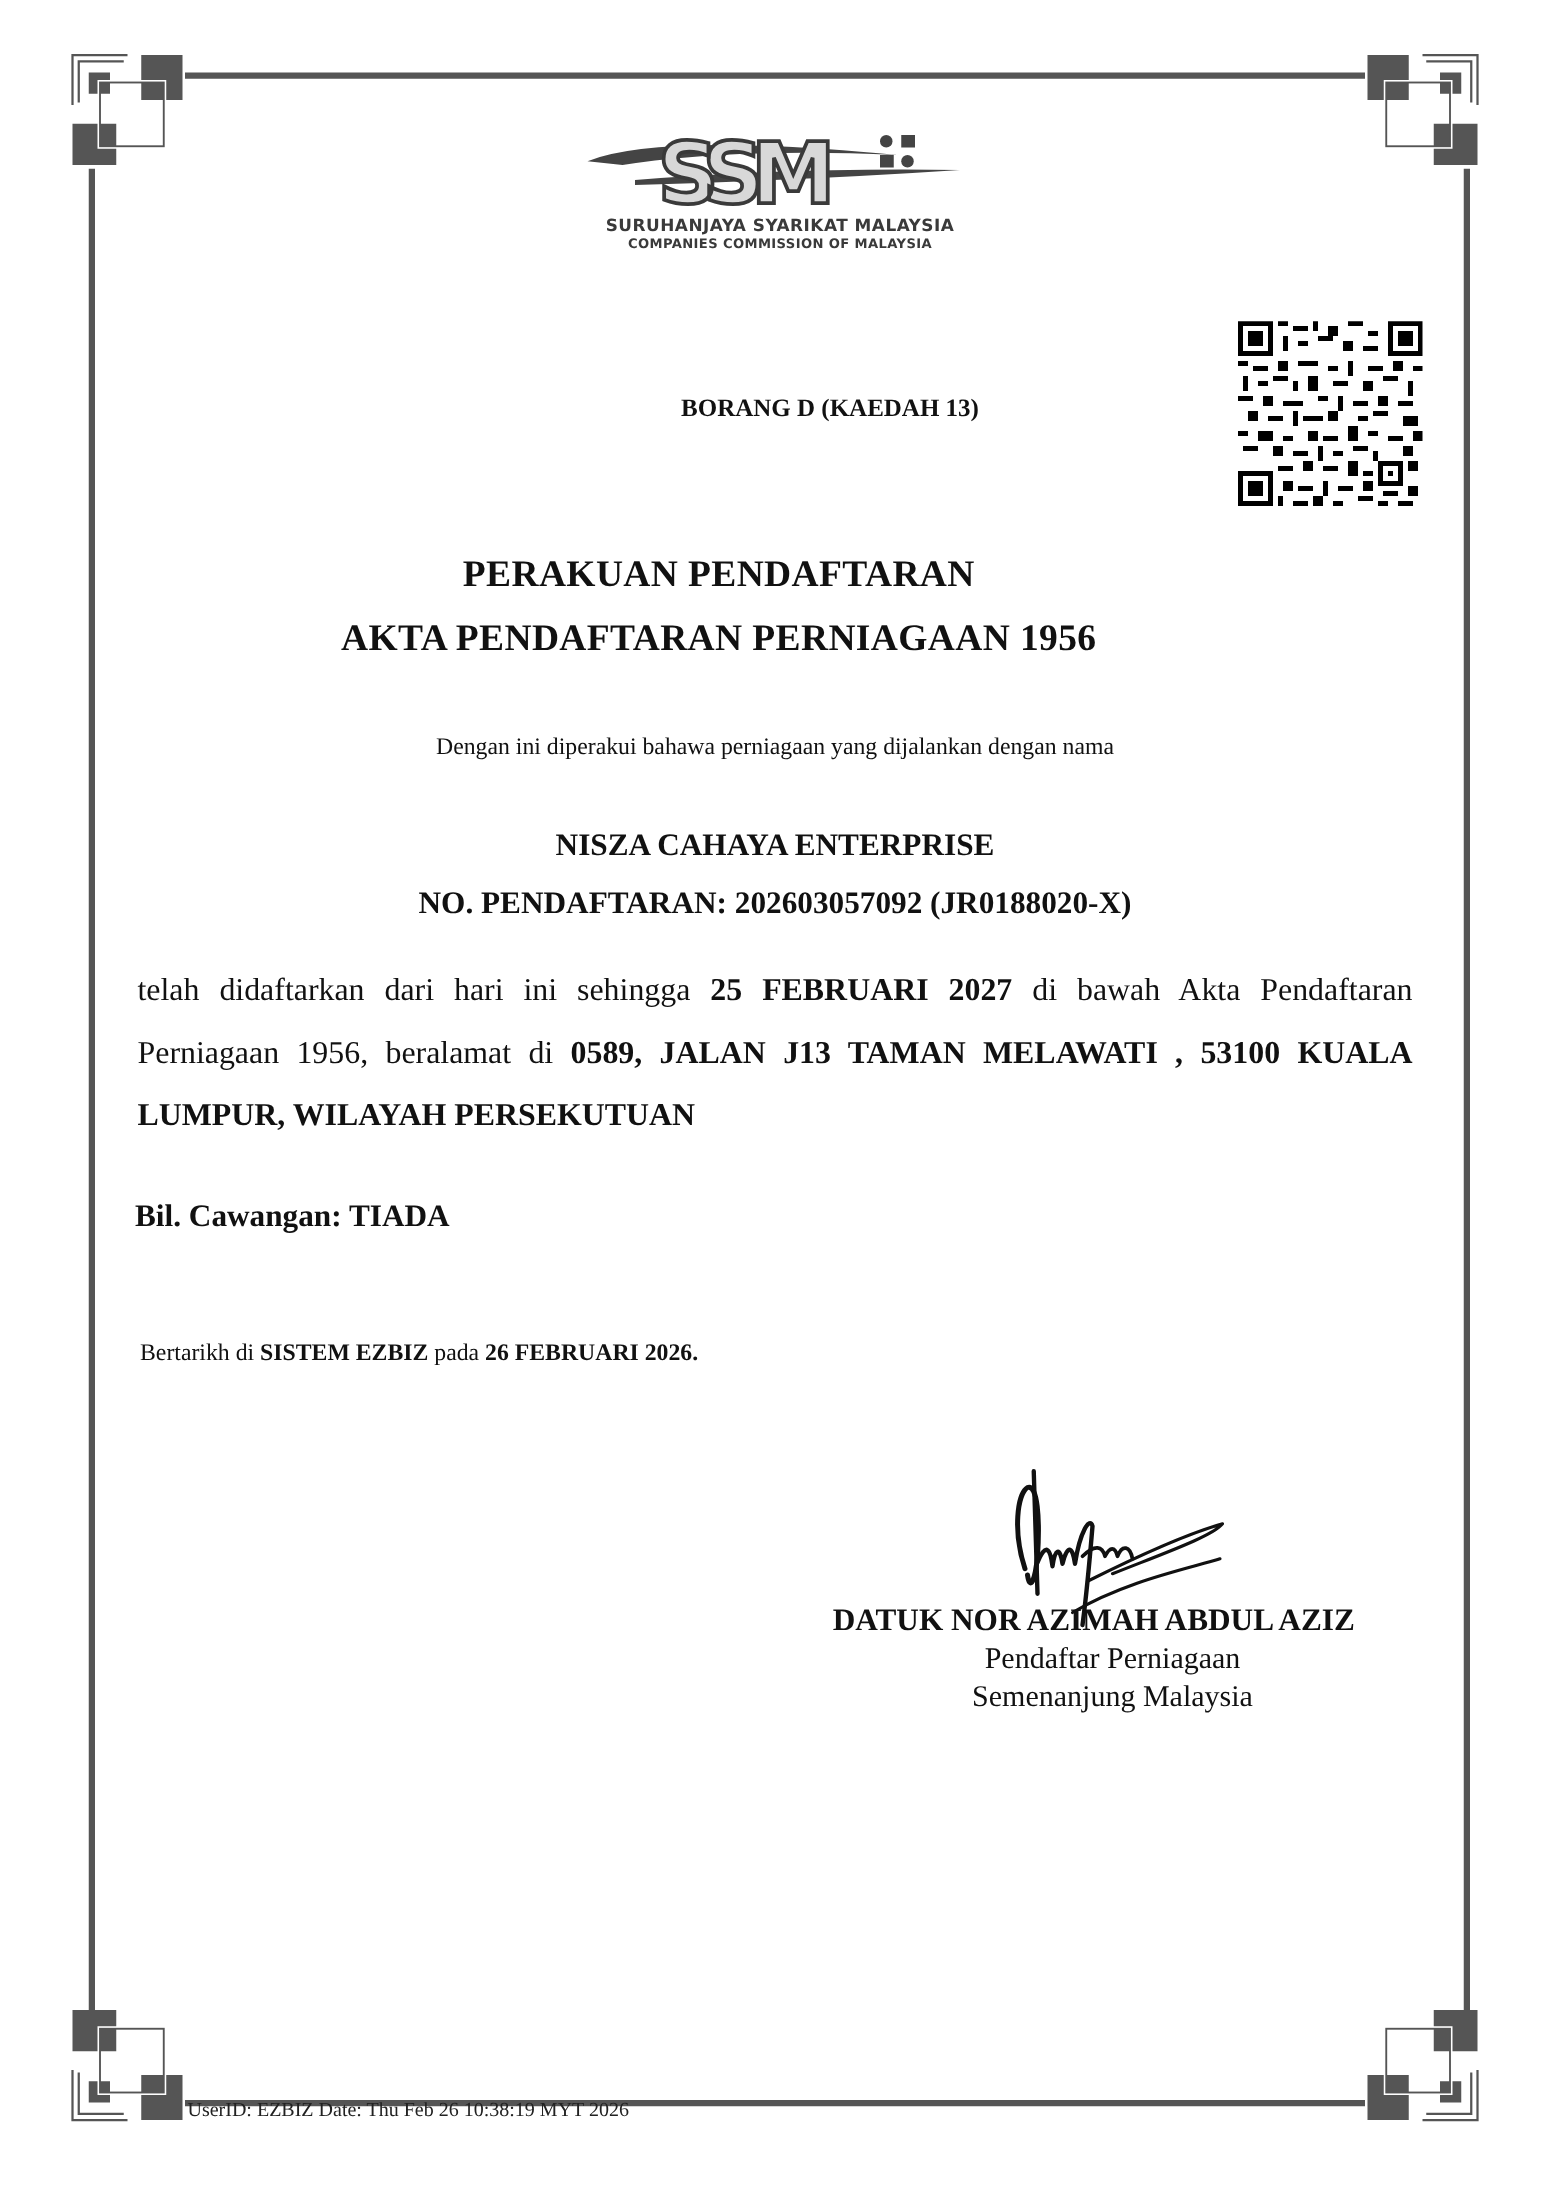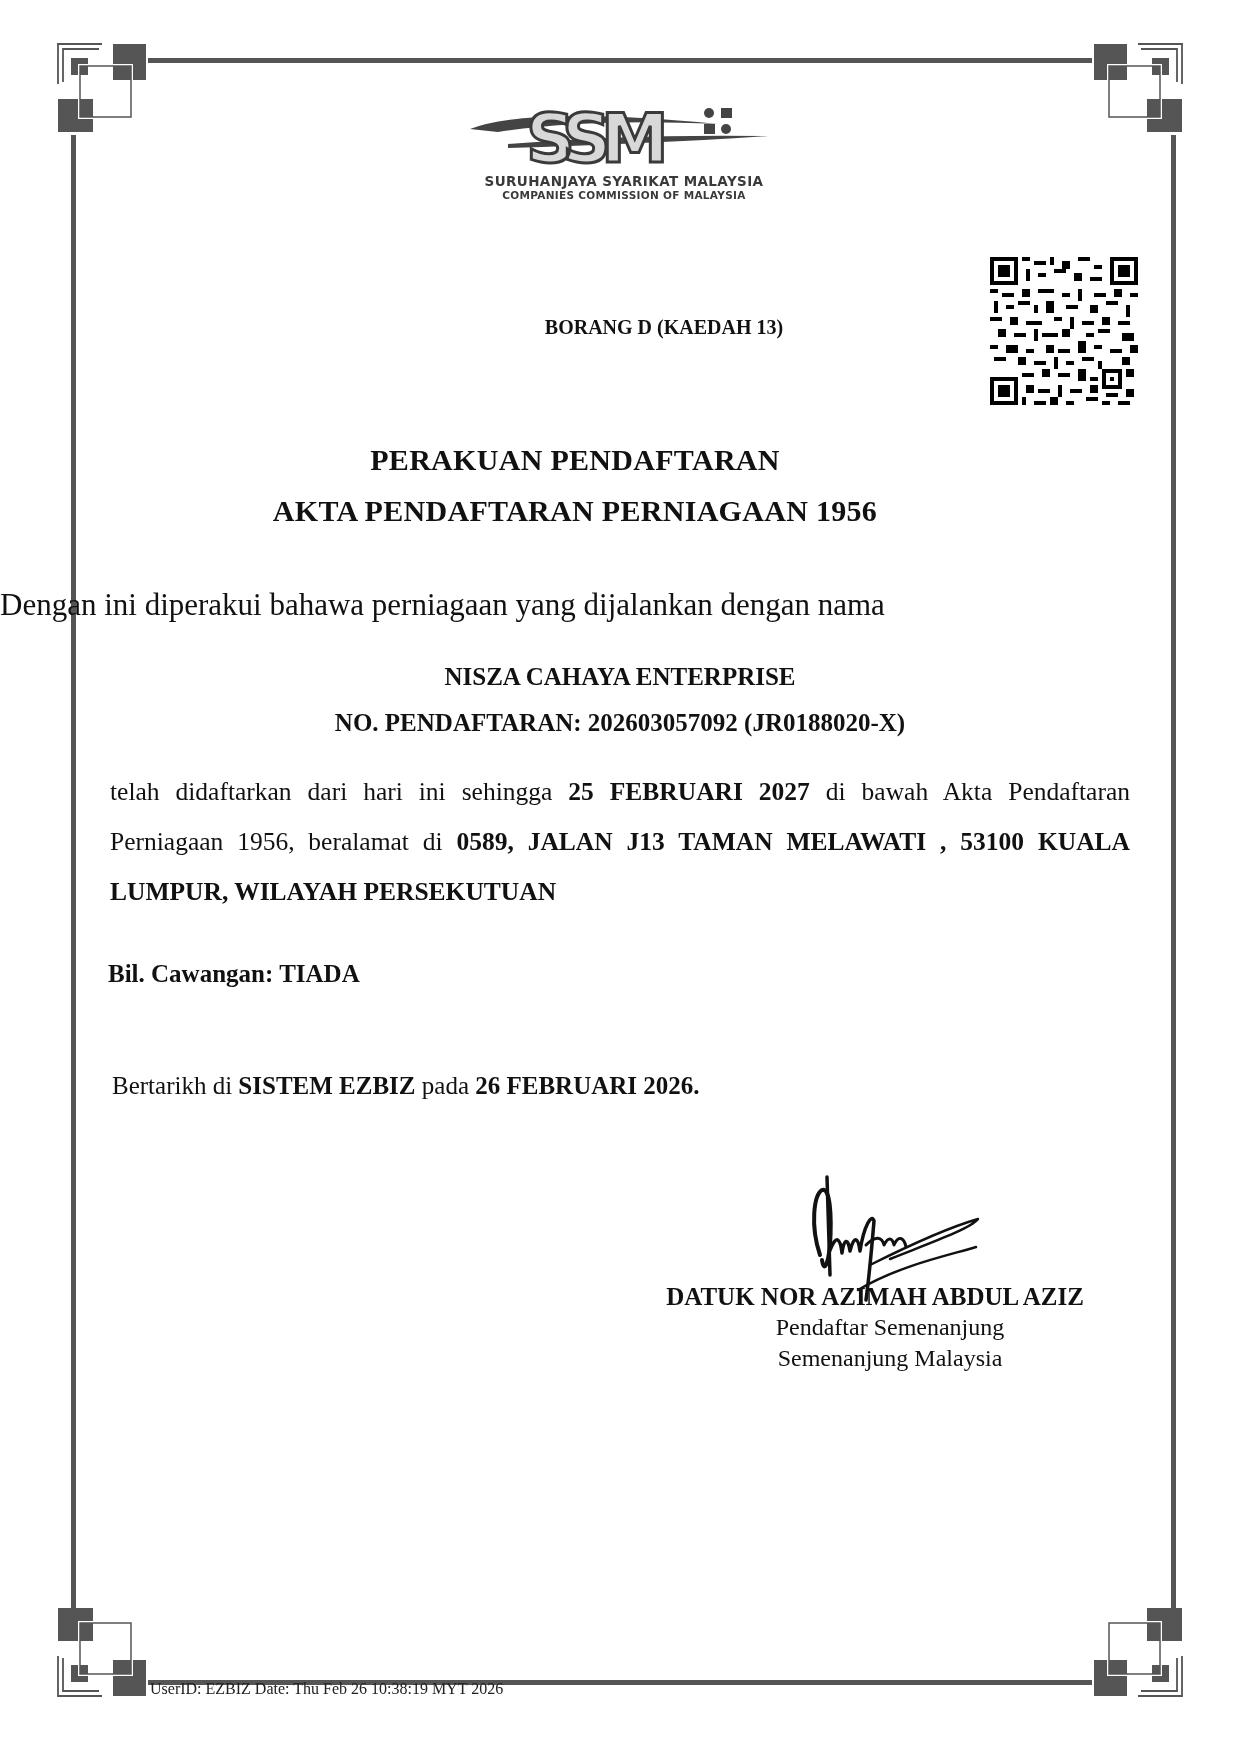--- a/index.html
+++ b/index.html
@@ -20,33 +20,33 @@
   .qr { position: absolute; left: 990px; top: 257px; width: 148px; height: 148px; }
 
   .form-label { position: absolute; left: 0; width: 1240px; top: 316px; text-align: center;
                 font-weight: bold; font-size: 20px; padding-left: 44px; }
 
   .title { position: absolute; left: 0; width: 1150px; text-align: center;
            font-weight: bold; font-size: 30px; letter-spacing: 0.3px; }
   .title.t1 { top: 443px; }
   .title.t2 { top: 494px; }
 
-  .intro { position: absolute; left: 0; width: 1240px; top: 587px; text-align: left; font-size: 31px; }
+  .intro { position: absolute; left: 0; width: 1240px; top: 587px; text-align: center; font-size: 19px; }
 
   .bizname { position: absolute; left: 0; width: 1240px; text-align: center; font-weight: bold; font-size: 25px; }
   .bizname.b1 { top: 663px; }
   .bizname.b2 { top: 709px; }
 
   .body-para { position: absolute; left: 110px; width: 1020px; top: 767px;
                font-size: 25.5px; line-height: 50px; text-align: justify; }
   .body-para b { font-weight: bold; }
 
   .branch { position: absolute; left: 108px; top: 960px; font-size: 25px; font-weight: bold; }
 
-  .dated { position: absolute; left: 112px; top: 1072px; font-size: 25px; }
+  .dated { position: absolute; left: 112px; top: 1072px; font-size: 19px; }
 
   .signature { position: absolute; left: 800px; top: 1165px; width: 200px; height: 140px; }
 
   .signer { position: absolute; left: 640px; width: 470px; text-align: center; }
   .signer.name { top: 1283px; font-weight: bold; font-size: 25px; }
   .signer.role { top: 1314px; font-size: 24px; left: 655px; width: 470px; }
   .signer.region { top: 1345px; font-size: 24px; left: 655px; width: 470px; }
 
   .footer { position: absolute; left: 150px; top: 1680px; font-size: 16px; color: #222; }
 </style>
@@ -240,16 +240,16 @@
     <path d="M20 90 C10 60 14 30 22 25 C30 22 32 50 30 80 C28 100 24 108 22 95" stroke-width="4"></path>
     <path d="M27 12 L30 110" stroke-width="3.5"></path>
     <path d="M30 85 C36 70 40 72 42 88 C44 74 48 72 50 86 C54 70 58 72 60 86 C64 60 72 48 74 56 C72 80 68 120 66 135" stroke-width="3.5"></path>
     <path d="M66 80 C76 70 82 72 84 80 C88 72 92 72 94 80 C98 70 104 72 106 82" stroke-width="3"></path>
     <path d="M70 100 C110 80 150 62 178 54 C170 64 130 78 90 94" stroke-width="2.5"></path>
     <path d="M58 125 C100 100 150 90 176 82" stroke-width="2.5"></path>
   </g>
 </svg>
 
 <div class="signer name">DATUK NOR AZIMAH ABDUL AZIZ</div>
-<div class="signer role">Pendaftar Semenanjung</div>
+<div class="signer role">Pendaftar Perniagaan</div>
 <div class="signer region">Semenanjung Malaysia</div>
 
 <div class="footer">UserID: EZBIZ Date: Thu Feb 26 10:38:19 MYT 2026</div>
 
 </body></html>

